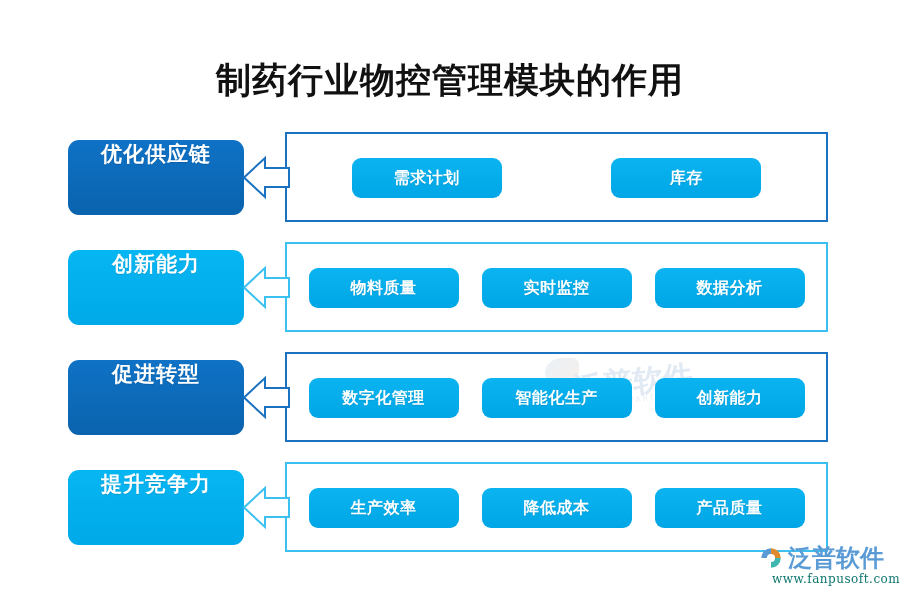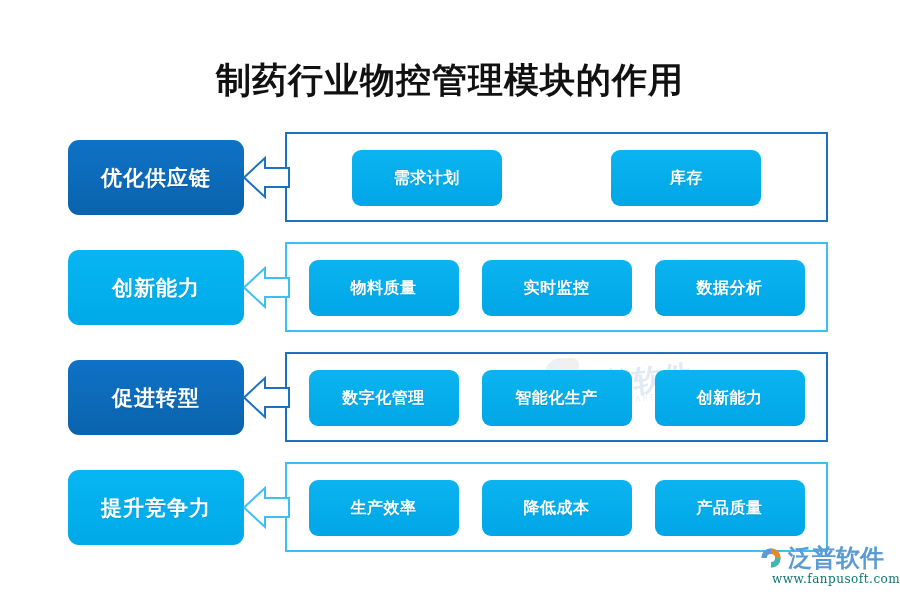--- a/index.html
+++ b/index.html
@@ -92,21 +92,20 @@
 
   
   .label-box {
     position: absolute;
     left: 68px;
     top: 0px;
     width: 176px;
     height: 75px;
     border-radius: 11px;
     display: flex;
-    align-items: center;
     justify-content: center;
     color: #ffffff;
     font-family: "DejaVu Sans", "Liberation Sans", sans-serif;
     font-size: 21px;
     font-weight: bold;
     letter-spacing: 1px;
     white-space: nowrap;
     box-sizing: border-box;
     text-shadow: 0 1px 1px rgba(0,0,0,0.12);
   }
@@ -150,21 +149,21 @@
     width: 543px;
     height: 56px;
     display: flex;
     align-items: center;
     justify-content: space-around;
     box-sizing: border-box;
     padding: 0 12px;
   }
   .item-box {
     width: 150px;
-    height: 56px;
+    height: 40px;
     border-radius: 9px;
     background: linear-gradient(180deg, #0bb4f0 0%, #00a6e6 100%);
     color: #ffffff;
     display: flex;
     align-items: center;
     justify-content: center;
     font-family: "DejaVu Sans", "Liberation Sans", sans-serif;
     font-size: 16px;
     font-weight: bold;
     letter-spacing: 0.5px;

